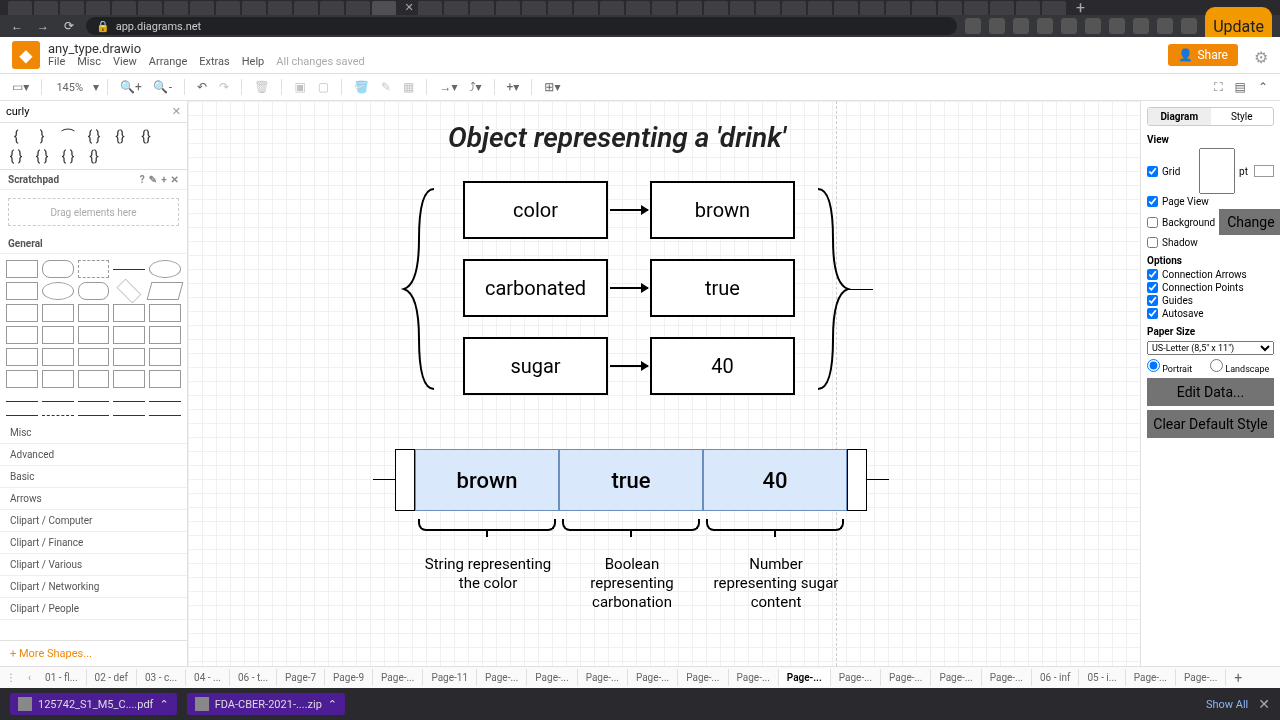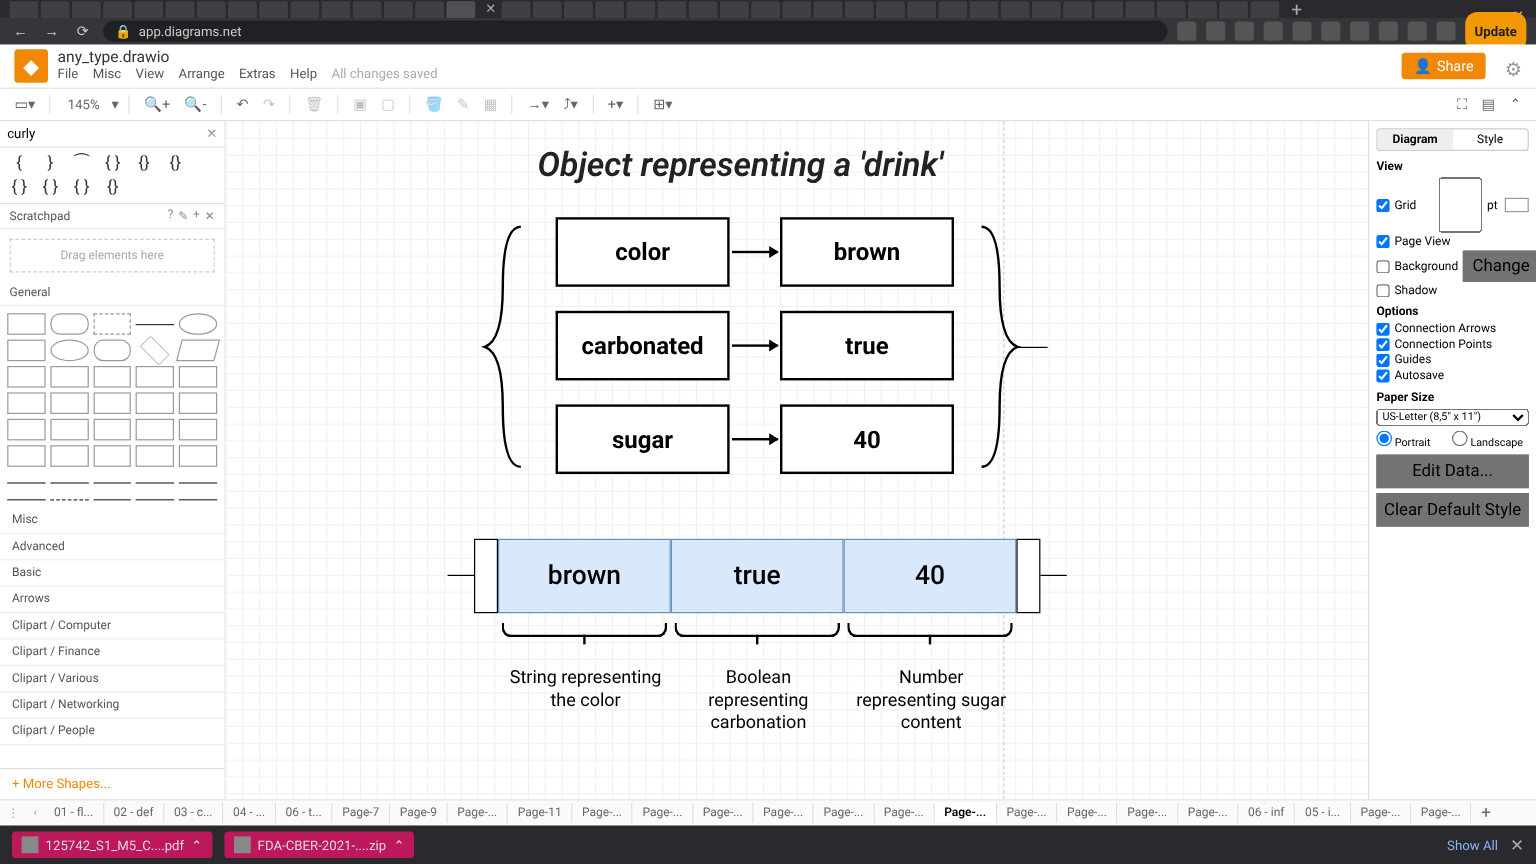--- a/index.html
+++ b/index.html
@@ -6,21 +6,21 @@
 body{width:1280px;height:720px;overflow:hidden;background:#000;display:flex;flex-direction:column}
 .tab-strip{height:15px;background:#2a2a2e;display:flex;align-items:center;padding:0 8px;gap:2px;overflow:hidden}
 .mini-tab{width:24px;height:14px;background:#404044;border-radius:2px 2px 0 0;flex-shrink:0}
 .mini-tab.active{background:#505054}
 .close-tab{width:14px;height:14px;color:#aaa;display:flex;align-items:center;justify-content:center;font-size:11px;margin-left:4px}
 .new-tab{color:#aaa;font-size:16px;margin-left:8px;cursor:pointer}
 .nav-bar{height:22px;background:#35363a;display:flex;align-items:center;padding:0 8px;gap:8px;color:#ccc;font-size:12px}
 .nav-btn{width:18px;color:#ccc;cursor:pointer;text-align:center}
 .url-bar{flex:1;background:#202124;border-radius:12px;height:18px;display:flex;align-items:center;padding:0 10px;color:#ccc;font-size:11px;gap:6px}
 .ext-icon{width:16px;height:16px;background:#555;border-radius:3px;flex-shrink:0}
-.update-btn{background:#f29900;color:#202124;font-size:11px;padding:10px 8px;border-radius:10px;font-weight:700}
+.update-btn{background:#f29900;color:#202124;font-size:16px;padding:10px 8px;border-radius:10px;font-weight:400}
 .app-chrome{flex:1;background:#fff;display:flex;flex-direction:column;min-height:0}
 .title-bar{height:36px;display:flex;align-items:center;padding:4px 12px;gap:8px}
 .logo{width:28px;height:28px;background:#f08705;border-radius:3px;display:flex;align-items:center;justify-content:center;color:#fff;font-weight:bold}
 .title-col{display:flex;flex-direction:column;line-height:1.1}
 .file-title{font-size:13px;color:#333}
 .menu-row{display:flex;gap:12px;font-size:11px;color:#555}
 .menu-row span{cursor:pointer}
 .saved{color:#aaa;font-size:11px}
 .share-btn{margin-left:auto;background:#f08705;color:#fff;font-size:12px;padding:4px 10px;border-radius:3px;display:flex;align-items:center;gap:4px}
 .gear{width:14px;height:14px;color:#999;margin-left:8px}
@@ -29,37 +29,37 @@
 .tb-sep{width:1px;height:16px;background:#e0e0e0;margin:0 4px}
 .zoom{font-size:11px;padding:0 6px}
 .tb-right{margin-left:auto;display:flex;gap:4px}
 .workspace{flex:1;display:flex;min-height:0}
 .sidebar-left{width:188px;border-right:1px solid #e0e0e0;display:flex;flex-direction:column;font-size:11px;overflow:hidden}
 .search-box{display:flex;padding:4px 6px;border-bottom:1px solid #e0e0e0}
 .search-box input{flex:1;border:none;outline:none;font-size:11px}
 .search-close{color:#999;cursor:pointer}
 .shape-palette{padding:6px;display:flex;flex-wrap:wrap;gap:6px;border-bottom:1px solid #e0e0e0}
 .shape-thumb{width:20px;height:14px;display:flex;align-items:center;justify-content:center;font-size:14px;color:#333}
-.section-hdr{padding:4px 8px;font-weight:normal;color:#555;border-bottom:1px solid #eee;display:flex;align-items:flex-end;font-size:10px}
+.section-hdr{padding:4px 8px;font-weight:bold;color:#555;border-bottom:1px solid #eee;display:flex;align-items:flex-start;font-size:10px}
 .section-hdr .icons{margin-left:auto;display:flex;gap:4px;color:#888}
 .drag-zone{margin:8px;border:1px dashed #ccc;height:28px;display:flex;align-items:center;justify-content:center;color:#aaa;font-size:10px}
 .shape-grid{padding:6px;display:grid;grid-template-columns:repeat(5,1fr);gap:4px}
 .shape-cell{height:18px;border:1px solid #999;background:#fff}
 .shape-cell.round{border-radius:50%}
 .shape-cell.pill{border-radius:8px}
 .shape-cell.diamond{transform:rotate(45deg) scale(0.7)}
 .shape-cell.line{border:none;border-top:1px solid #333;height:0;margin-top:9px}
 .categories{flex:1;overflow-y:auto}
 .cat-row{padding:5px 10px;border-bottom:1px solid #eee;color:#555;cursor:pointer;font-size:10px}
 .more-shapes{padding:6px 10px;color:#f08705;cursor:pointer;border-top:1px solid #e0e0e0;font-size:11px}
 .canvas-wrap{flex:1;position:relative;background:#f8f9fa;overflow:hidden}
 .canvas{position:absolute;inset:0;background:#fff;background-image:linear-gradient(#f0f0f0 1px,transparent 1px),linear-gradient(90deg,#f0f0f0 1px,transparent 1px);background-size:14px 14px}
 .page-edge{position:absolute;top:0;bottom:0;left:648px;border-right:1px dashed #ccc}
 .title-text{position:absolute;top:20px;left:260px;font-size:28px;font-style:italic;font-weight:600;color:#222}
-.box{position:absolute;border:2px solid #000;background:#fff;display:flex;align-items:center;justify-content:center;font-size:20px;font-weight:700}
+.box{position:absolute;border:2px solid #000;background:#fff;display:flex;align-items:center;justify-content:center;font-size:20px;font-weight:400}
 .arrow{position:absolute;height:2px;background:#000}
 .arrow:after{content:"";position:absolute;right:-1px;top:-4px;border-left:8px solid #000;border-top:5px solid transparent;border-bottom:5px solid transparent}
 .blue-box{position:absolute;border:1px solid #6c8ebf;background:#dae8fc;display:flex;align-items:center;justify-content:center;font-size:22px;font-weight:500}
 .small-box{position:absolute;border:1px solid #000;background:#fff}
 .conn-line{position:absolute;height:1px;background:#000}
 .under-brace{position:absolute;border-bottom:2px solid #000;border-left:2px solid #000;border-right:2px solid #000;border-radius:0 0 8px 8px;height:12px}
 .under-brace:after{content:"";position:absolute;left:50%;bottom:-8px;transform:translateX(-50%);width:2px;height:8px;background:#000}
 .caption{position:absolute;text-align:center;font-size:15px;line-height:1.25}
 .sidebar-right{width:140px;border-left:1px solid #e0e0e0;padding:6px;font-size:10px;overflow-y:auto}
 .panel-tabs{display:flex;border:1px solid #ccc;border-radius:3px;overflow:hidden;margin-bottom:8px}
@@ -71,21 +71,21 @@
 .inline-inp{width:34px;font-size:9px;padding:16px;margin-left:auto}
 .change-btn,.panel-btn{font-size:14px;padding:1px 4px;border:4px solid #737373;background:#737373;cursor:pointer}
 .panel-btn{width:100%;margin-top:4px;text-align:center;padding:2px}
 .paper-select{width:100%;font-size:9px;margin-top:2px}
 .radio-row{display:flex;gap:18px;margin-top:4px;font-size:9px}
 .page-tabs{height:22px;border-top:1px solid #e0e0e0;display:flex;align-items:center;font-size:10px;overflow:hidden;background:#fafafa}
 .pg-tab{padding:3px 8px;border-right:1px solid #e0e0e0;color:#666;cursor:pointer;white-space:nowrap}
 .pg-tab.active{background:#fff;color:#000;font-weight:600}
 .pg-add{padding:0 8px;color:#666;font-size:14px}
 .dl-bar{height:32px;background:#2a2a2e;display:flex;align-items:center;padding:0 10px;gap:10px;color:#ddd;font-size:11px}
-.dl-item{display:flex;align-items:center;gap:6px;background:#be185d;padding:4px 8px;border-radius:3px}
+.dl-item{display:flex;align-items:center;gap:6px;background:#4c1d95;padding:4px 8px;border-radius:3px}
 .dl-icon{width:14px;height:14px;background:#888}
 .show-all{margin-left:auto;color:#8ab4f8;cursor:pointer}
 .close-dl{color:#aaa;cursor:pointer;font-size:14px}
 svg.brace-svg{position:absolute;overflow:visible}
 </style>
 </head>
 <body>
 
 <div class="tab-strip">
   <div class="mini-tab"></div>

